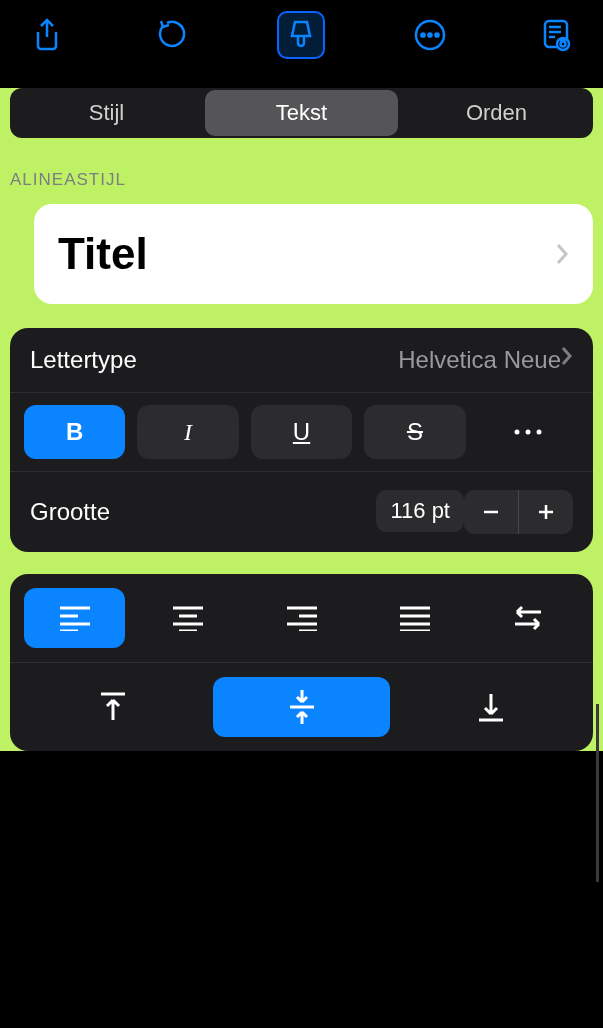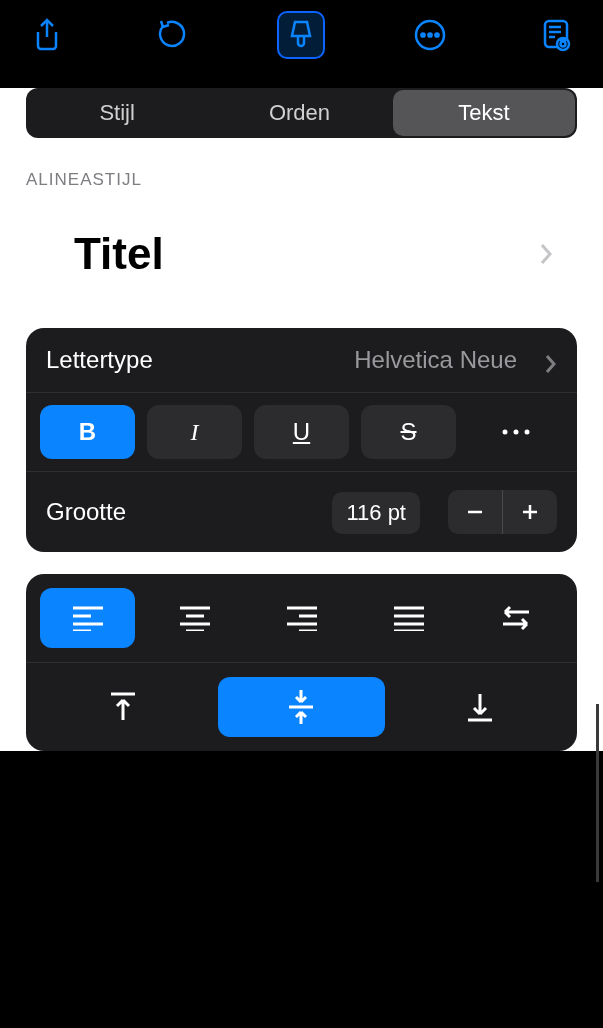--- a/index.html
+++ b/index.html
@@ -2,33 +2,33 @@
 <html><head>
 <meta charset="utf-8">
 <style>
   html,body{margin:0;padding:0;background:#000;font-family:-apple-system,Helvetica Neue,Arial,sans-serif;color:#fff;}
   .screen{width:603px;height:1028px;background:#000;position:relative;overflow:hidden;}
   .toolbar{height:70px;display:flex;align-items:center;justify-content:space-between;padding:0 14px;}
   .tool-group{display:flex;gap:60px;align-items:center;width:100%;justify-content:space-around;}
   .tool-icon{width:44px;height:44px;display:flex;align-items:center;justify-content:center;color:#0a84ff;border-radius:10px;}
   .tool-icon.active{background:rgba(10,132,255,0.22);border:2px solid #0a64ff;}
   svg{display:block;}
-  .panel{background:#ffffff;padding:0 26px;}
+  .panel{background:#bef264;padding:0 10px;}
   .seg{display:flex;background:#1c1c1e;border-radius:12px;height:50px;margin-top:18px;}
   .seg-item{flex:1;display:flex;align-items:center;justify-content:center;font-size:22px;color:#d0d0d0;border-radius:10px;}
   .seg-item.active{background:#555558;color:#fff;margin:2px;}
   .section-label{color:#7d7d82;font-size:17px;letter-spacing:1px;margin-top:32px;}
   .title-card{background:#fff;border-radius:18px;height:100px;margin-top:14px;display:flex;align-items:center;justify-content:space-between;padding:0 24px;margin-left:24px;}
   .title-text{color:#000;font-size:44px;font-weight:800;}
   .chev-r{color:#c5c5c8;}
   .group-card{background:#1c1c1e;border-radius:18px;margin-top:24px;}
   .row{display:flex;align-items:center;justify-content:space-between;padding:18px 20px;border-bottom:1px solid #2f2f32;}
   .row:last-child{border-bottom:none;}
   .row-label{font-size:24px;color:#fff;}
-  .row-right{display:flex;align-items:flex-end;gap:28px;}
+  .row-right{display:flex;align-items:flex-start;gap:0;}
   .row-value{font-size:24px;color:#9a9a9e;}
   .style-btn-row{display:flex;gap:12px;padding:12px 14px;border-bottom:1px solid #2f2f32;}
   .style-btn{flex:1;height:54px;border-radius:12px;background:#2c2c2e;display:flex;align-items:center;justify-content:center;font-size:24px;color:#fff;}
   .style-btn.active{background:#0a84ff;}
   .style-btn.more{background:transparent;}
   .size-val{background:#2c2c2e;border-radius:10px;padding:8px 14px;font-size:22px;color:#fff;}
   .stepper{display:flex;background:#2c2c2e;border-radius:10px;overflow:hidden;}
   .stepper .btn{width:54px;height:44px;display:flex;align-items:center;justify-content:center;}
   .stepper .sep{width:1px;background:#4a4a4e;}
   .color-well{width:98px;height:38px;border-radius:10px;background:#000;border:1px solid #3a3a3c;}
@@ -83,22 +83,22 @@
             <path d="M19 23 a4 4 0 0 1 6 0"></path>
       </svg>
     </div>
   </div>
 </div>
 
 <div class="panel">
 
   <div class="seg">
     <div class="seg-item">Stijl</div>
+    <div class="seg-item active">Tekst</div>
     <div class="seg-item">Orden</div>
-    <div class="seg-item active">Tekst</div>
   </div>
 
   <div class="section-label">ALINEASTIJL</div>
 
   <div class="title-card">
     <span class="title-text">Titel</span>
     <span class="chev-r">
       <svg width="14" height="24" viewBox="0 0 14 24" fill="none" stroke="#c5c5c8" stroke-width="3">
             <path d="M3 3 l8 9 l-8 9"></path>
           </svg>

